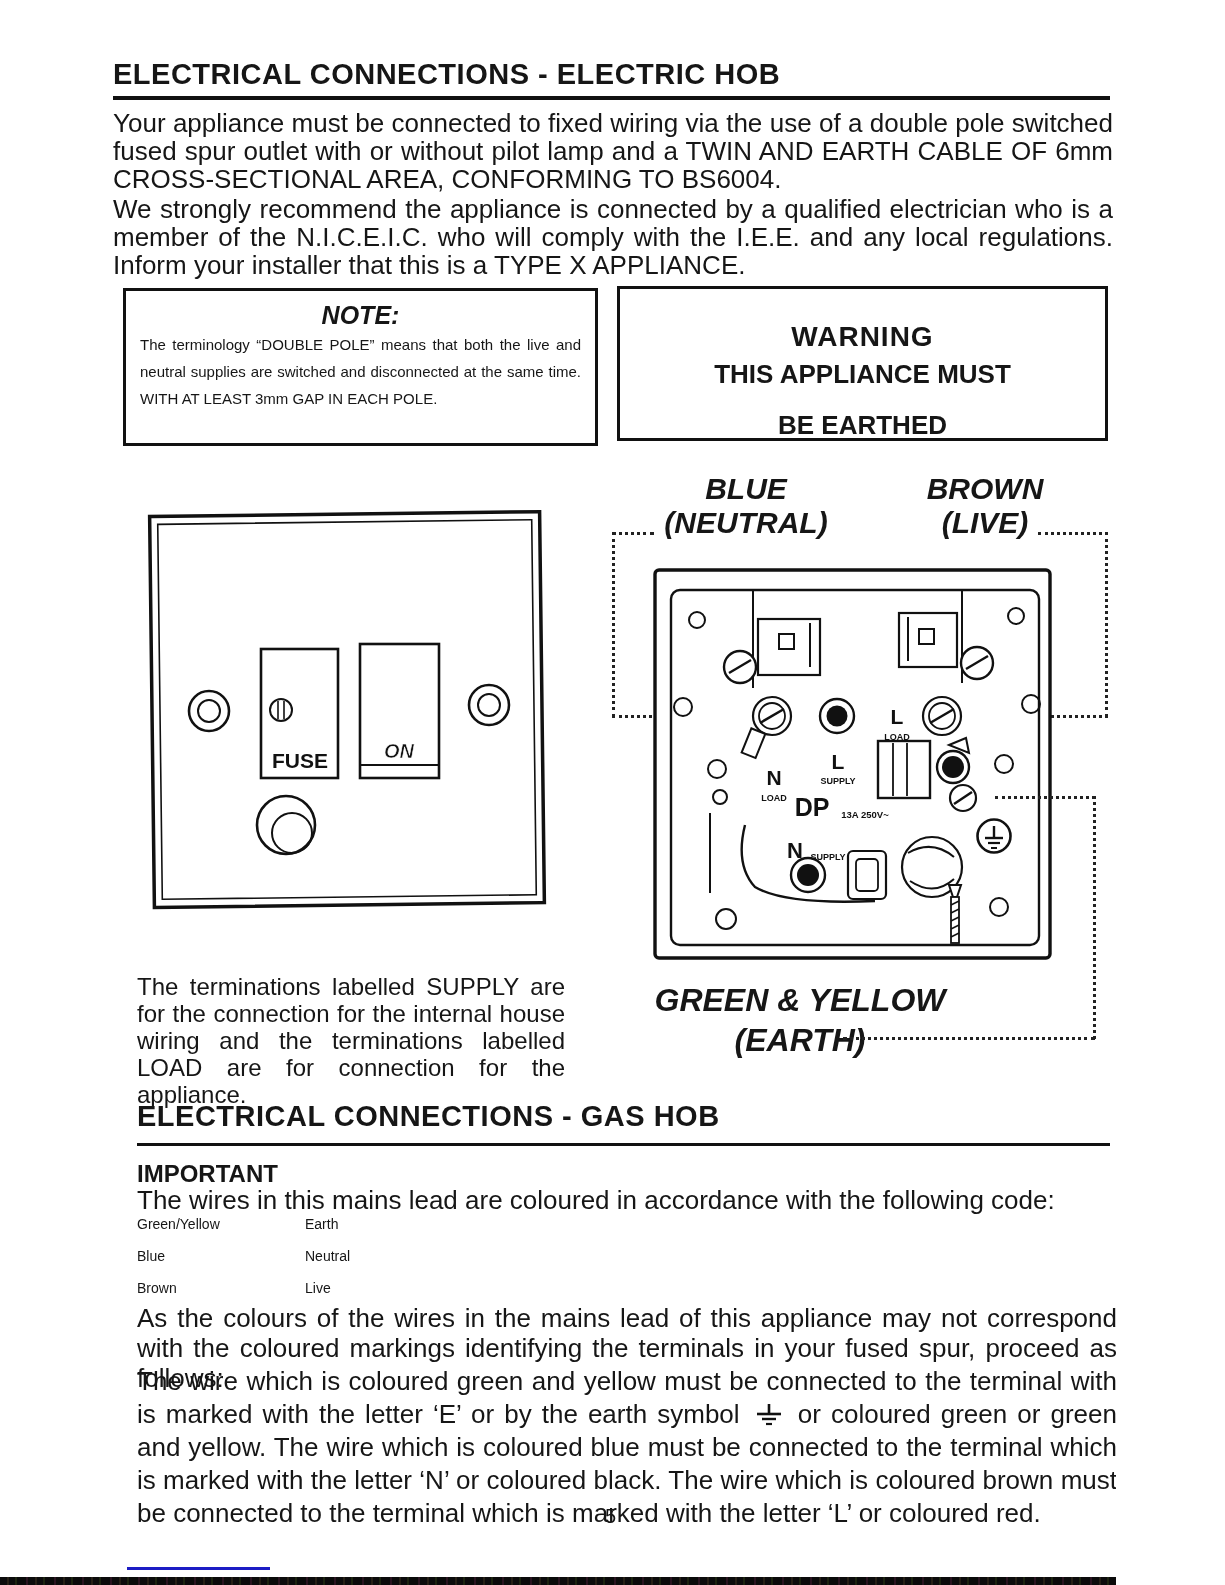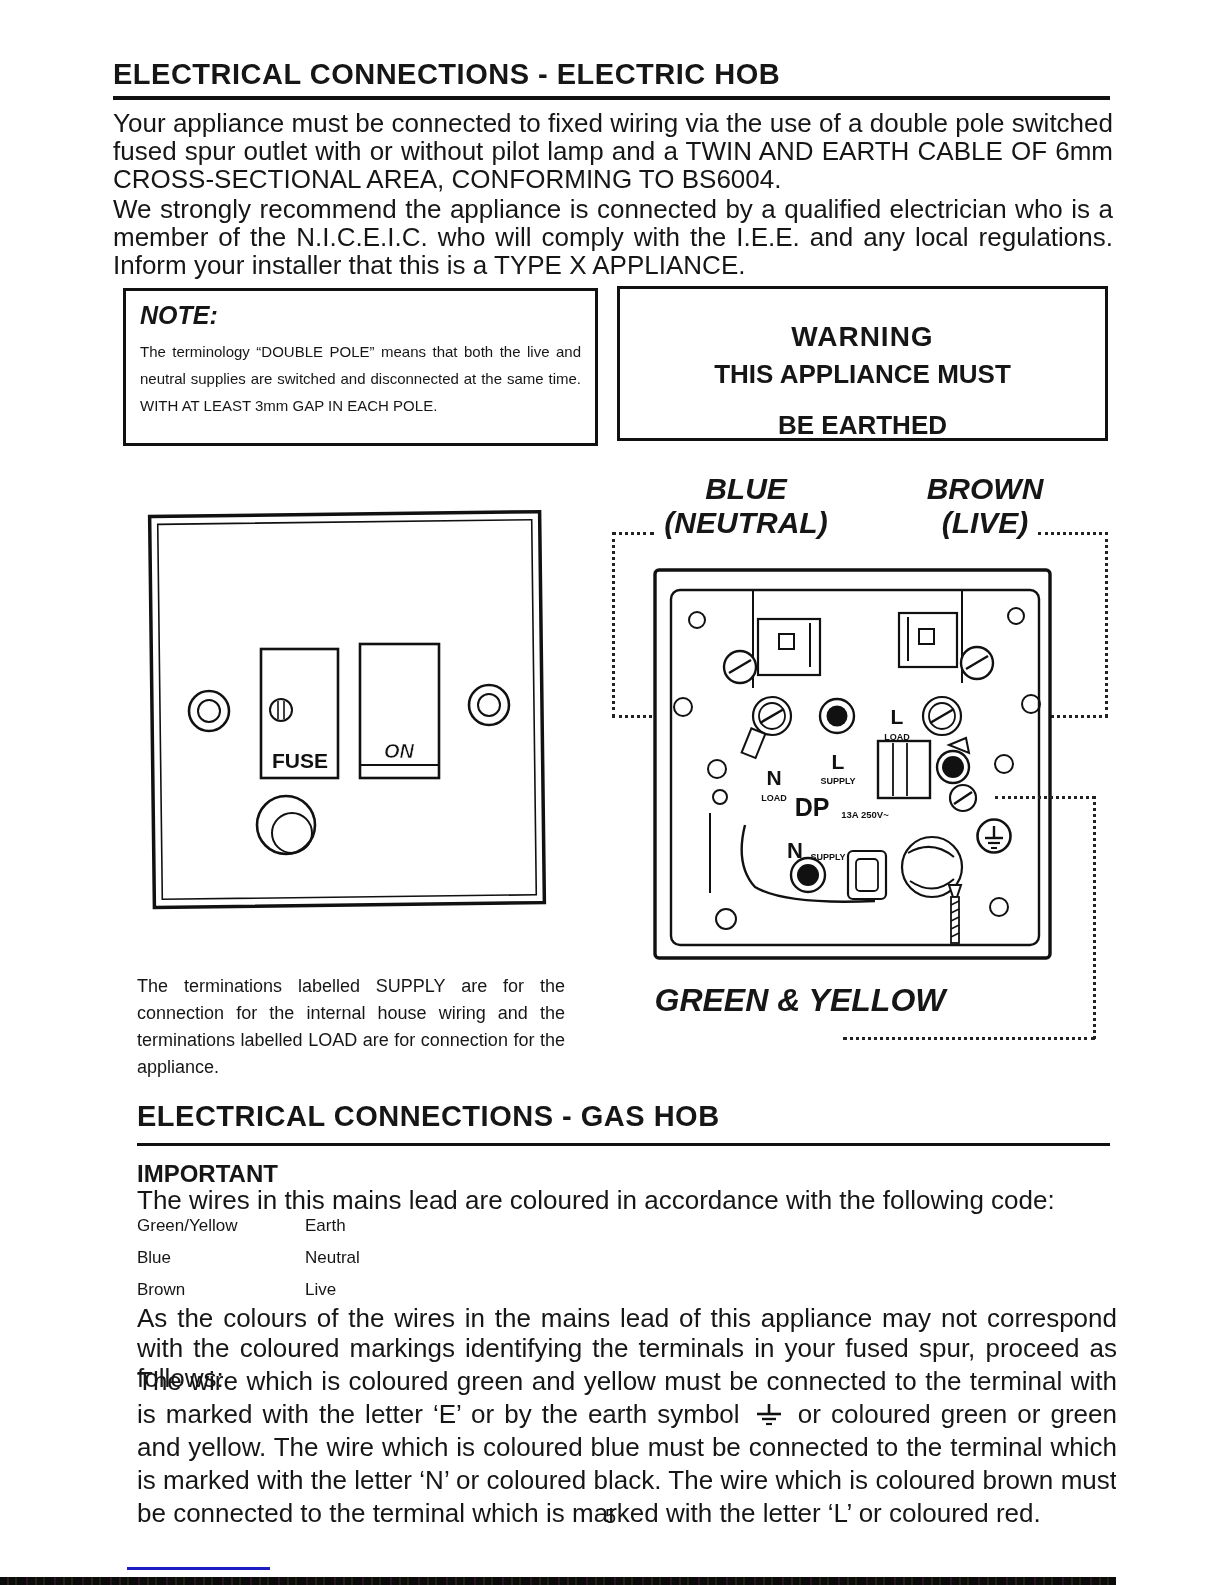--- a/index.html
+++ b/index.html
@@ -7,37 +7,37 @@
         font-family:"Liberation Sans",sans-serif;color:#161616;overflow:hidden;}
   .abs{position:absolute;}
 
   h1.sec-title{margin:0;font-size:29px;font-weight:bold;letter-spacing:.5px;}
   .title-rule{border-top:4px solid #111;}
 
   .bodytxt{font-size:26px;line-height:28px;text-align:justify;}
   .bodytxt.lastleft{text-align-last:left;}
 
   .note-box{border:3px solid #111;box-sizing:border-box;padding:10px 14px 8px 14px;}
-  .note-head{font-size:25px;font-weight:bold;font-style:italic;margin-bottom:8px;}
+  .note-head{font-size:25px;font-weight:bold;font-style:italic;margin-bottom:1px;text-align:center;}
   .note-body{font-size:15px;line-height:27px;text-align:justify;}
 
   .warn-box{border:3px solid #111;box-sizing:border-box;text-align:center;padding-top:32px;}
   .warn-l1{font-size:28px;font-weight:bold;letter-spacing:1px;}
   .warn-l2{font-size:26px;font-weight:bold;margin-top:6px;}
   .warn-l3{font-size:26px;font-weight:bold;margin-top:20px;}
 
   .wire-label{font-size:30px;font-weight:bold;font-style:italic;text-align:center;line-height:34px;white-space:nowrap;}
 
   .dot-h{border-top:3px dotted #222;}
   .dot-v{border-left:3px dotted #222;}
 
-  .caption{font-size:18px;line-height:27px;text-align:justify;}
+  .caption{font-size:24px;line-height:27px;text-align:justify;}
 
   .imp{font-size:24px;font-weight:bold;}
-  .tbl-row{position:absolute;font-size:17px;}
+  .tbl-row{position:absolute;font-size:14px;}
   .tbl-col2{position:absolute;left:168px;top:0;}
 
   .pagenum{font-size:20px;}
   .blue-mark{background:#1d1dc4;height:3px;}
   .edge-band{background:repeating-linear-gradient(90deg,#0c0c0c 0 7px,#262016 7px 9px,#0c0c0c 9px 15px,#1c2410 15px 17px,#0a0a0a 17px 26px,#2a1420 26px 28px);}
   svg text{font-family:"Liberation Sans",sans-serif;}
 </style>
 </head>
 <body>
 
@@ -189,20 +189,21 @@
   </svg>
 
   <div class="abs dot-h" style="left:995px;top:796px;width:100px;z-index:2;"></div>
   <div class="abs dot-v" style="left:1093px;top:796px;height:243px;z-index:2;"></div>
   <div class="abs dot-h" style="left:843px;top:1037px;width:252px;z-index:2;"></div>
 
   <div class="abs caption" style="left:137px;top:973px;width:428px;">The terminations labelled SUPPLY are for the connection for the internal house wiring and the terminations labelled LOAD are for connection for the appliance.</div>
 
   <div class="abs wire-label" style="left:620px;top:980px;width:360px;font-size:32px;line-height:40px;">
     <div>GREEN &amp; YELLOW</div>
+    <div>(EARTH)</div>
   </div>
 
   <h1 class="abs sec-title" style="left:137px;top:1100px;">ELECTRICAL CONNECTIONS - GAS HOB</h1>
   <div class="abs title-rule" style="left:137px;top:1143px;width:973px;border-top-width:3px;"></div>
 
   <div class="abs imp" style="left:137px;top:1160px;">IMPORTANT</div>
   <div class="abs bodytxt" style="left:137px;top:1186px;width:980px;text-align:left;">The wires in this mains lead are coloured in accordance with the following code:</div>
 
   <div class="tbl-row" style="left:137px;top:1216px;">
     <span>Green/Yellow</span>

